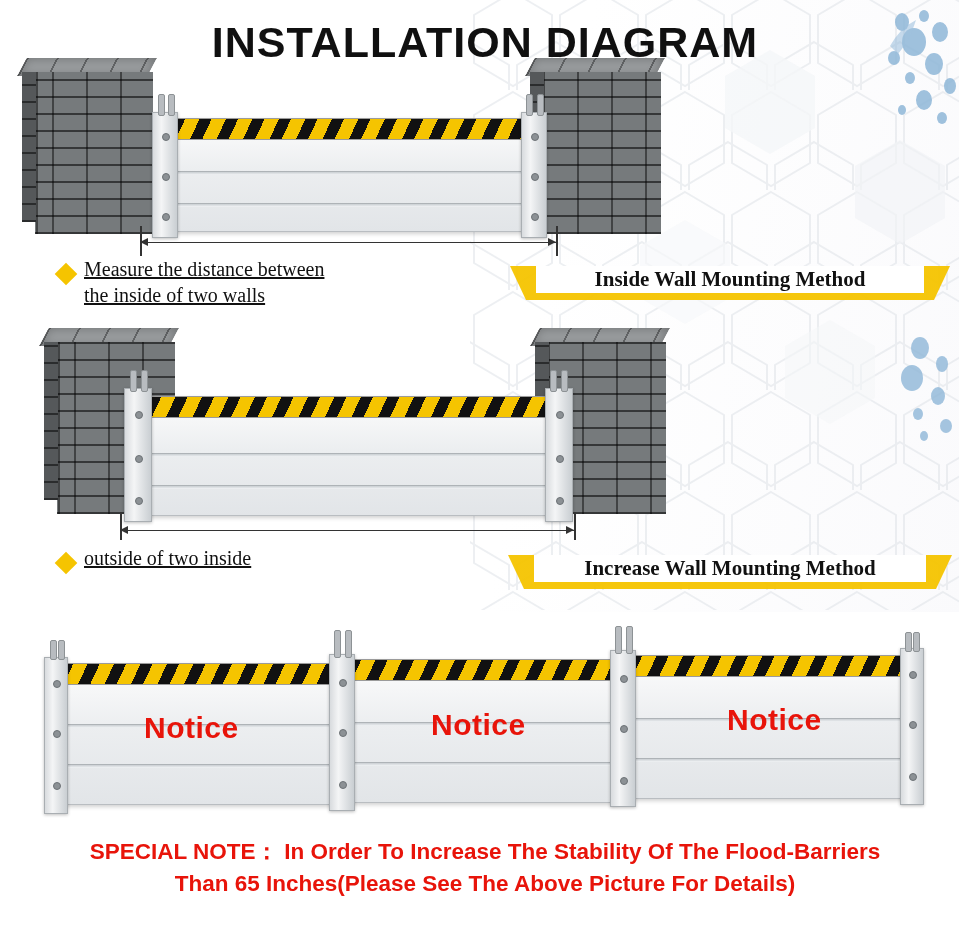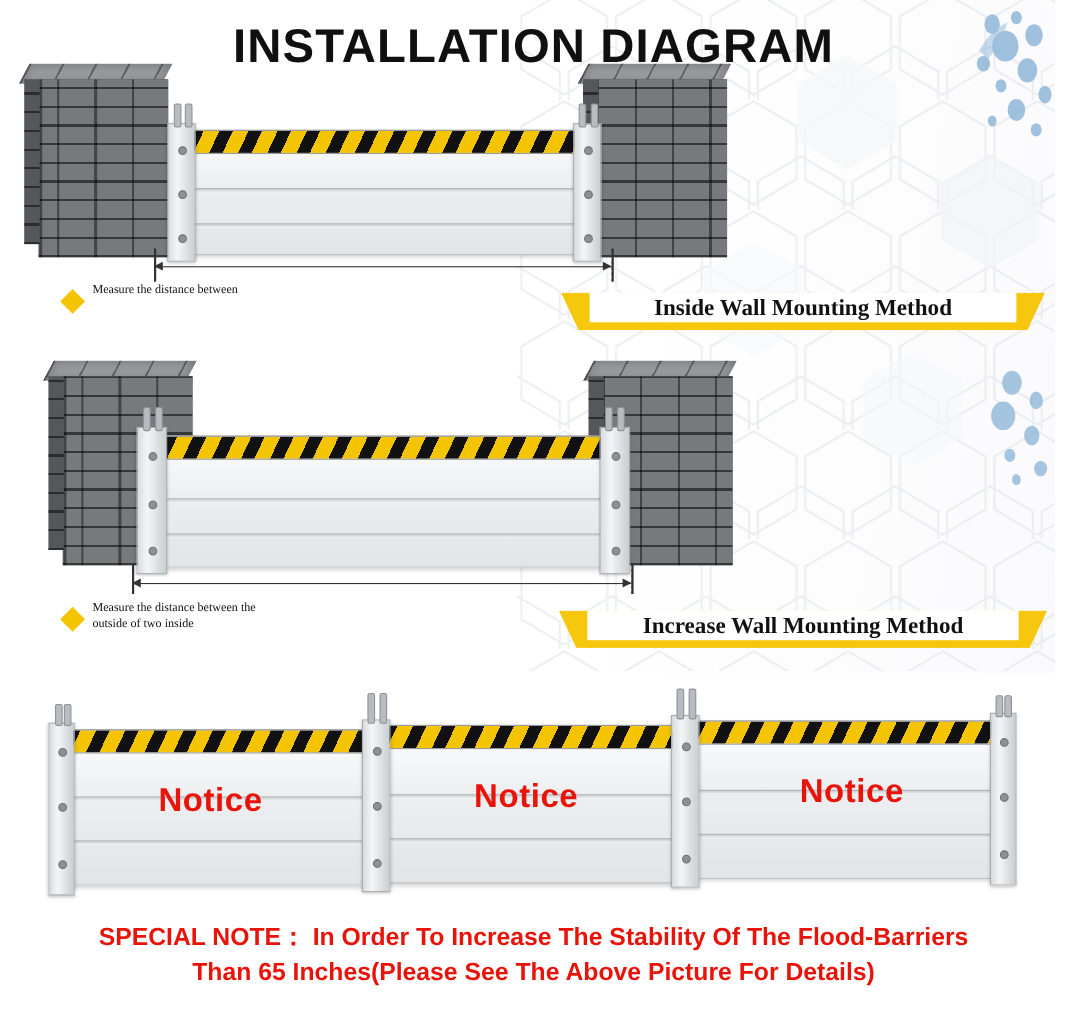--- a/index.html
+++ b/index.html
@@ -110,22 +110,23 @@
   .arrow-l{border-right:8px solid #333;}
   .arrow-r{border-left:8px solid #333;}
 
   
   .callout{position:absolute;display:flex;align-items:flex-start;gap:10px;}
   .diamond{
     width:16px;height:16px;background:#f5c400;transform:rotate(45deg);
     margin-top:10px;flex:0 0 auto;
   }
   .callout-text{
-    font-size:11px;line-height:1.32;color:#111;
+    font-size:20px;line-height:1.32;color:#111;
     font-family:"Liberation Serif", serif;
+    text-decoration:underline;
   }
 
   
   .banner{
     position:absolute;height:34px;display:flex;align-items:flex-start;
   }
   .banner .bar{
     position:absolute;left:0;top:0;height:34px;width:100%;
     background:linear-gradient(90deg,#f5c400 0%, #f5c400 100%);
     clip-path:polygon(0 0, 100% 0, calc(100% - 16px) 100%, 16px 100%);
@@ -248,20 +249,21 @@
       <div class="dimtick" style="left:140px;top:226px;height:30px;"></div>
       <div class="dimtick" style="left:556px;top:226px;height:30px;"></div>
       <div class="dimline" style="left:140px;top:242px;width:416px;"></div>
       <div class="arrow-l" style="left:140px;top:238px;"></div>
       <div class="arrow-r" style="left:548px;top:238px;"></div>
 
       <div class="callout" style="left:58px;top:256px;width:360px;">
         <div class="diamond"></div>
         <div class="callout-text">
           <div>Measure the distance between</div>
+          <div>the inside of two walls</div>
         </div>
       </div>
 
       <div class="banner" style="left:510px;top:266px;width:440px;">
         <div class="bar"></div>
         <div class="lbl">Inside Wall  Mounting  Method</div>
       </div>
     </div>
 
     <div>
@@ -302,21 +304,20 @@
 
       <div class="dimtick" style="left:120px;top:512px;height:28px;"></div>
       <div class="dimtick" style="left:574px;top:512px;height:28px;"></div>
       <div class="dimline" style="left:120px;top:530px;width:454px;"></div>
       <div class="arrow-l" style="left:120px;top:526px;"></div>
       <div class="arrow-r" style="left:566px;top:526px;"></div>
 
       <div class="callout" style="left:58px;top:545px;width:400px;">
         <div class="diamond"></div>
         <div class="callout-text">
-          <div>Measure the distance between the</div>
           <div>outside of two inside</div>
         </div>
       </div>
 
       <div class="banner" style="left:508px;top:555px;width:444px;">
         <div class="bar"></div>
         <div class="lbl">Increase Wall  Mounting  Method</div>
       </div>
     </div>
   </div>

